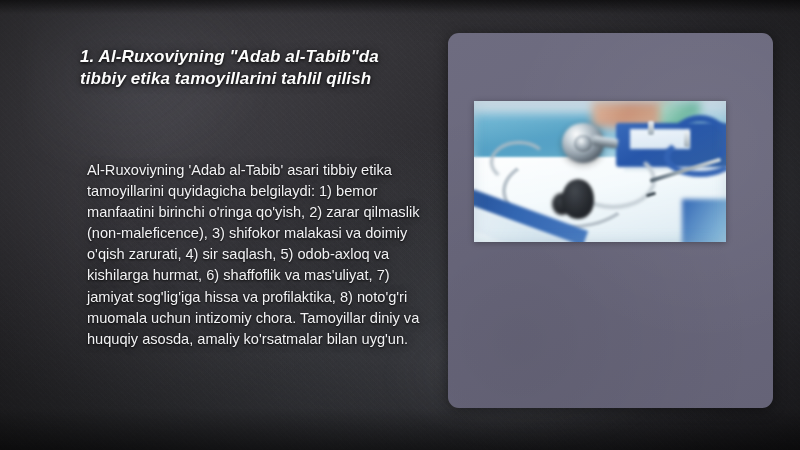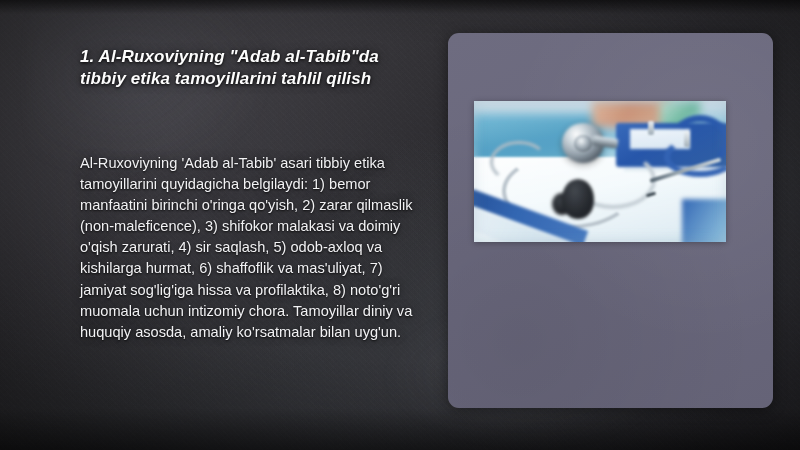--- a/index.html
+++ b/index.html
@@ -80,21 +80,21 @@
     white-space: pre-line;
   }
   #slide-body {
     position: absolute;
     left: 80px; top: 153px;
     width: 340px;
     font-size: 14.6px;
     line-height: 21.1px;
     color: #f2f2f4;
     text-shadow: 0 1px 2px rgba(0,0,0,0.8), 0 0 8px rgba(0,0,0,0.5);
-    margin: 0;
+    margin: 7px;
   }
 
   
   #media-card {
     position: absolute;
     left: 448px; top: 33px;
     width: 325px; height: 375px;
     background: linear-gradient(155deg, #6e6c80 0%, #6a687d 45%, #656377 100%);
     border-radius: 11px;
     box-shadow: 0 2px 14px rgba(0,0,0,0.45);

